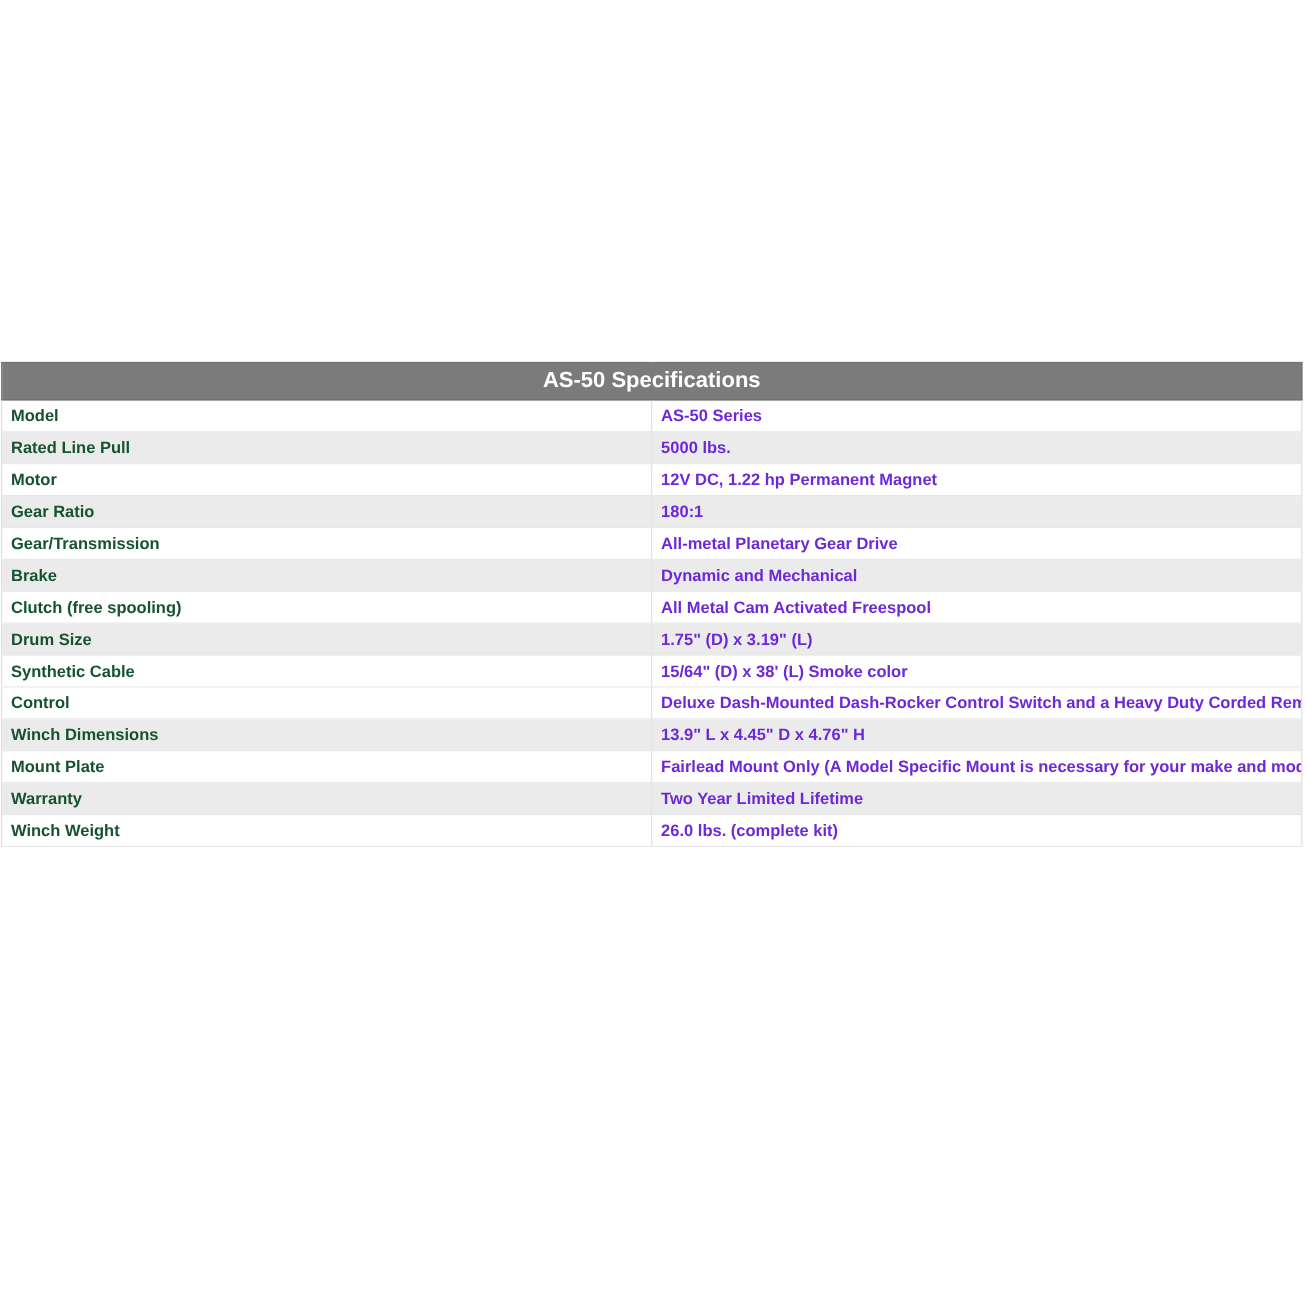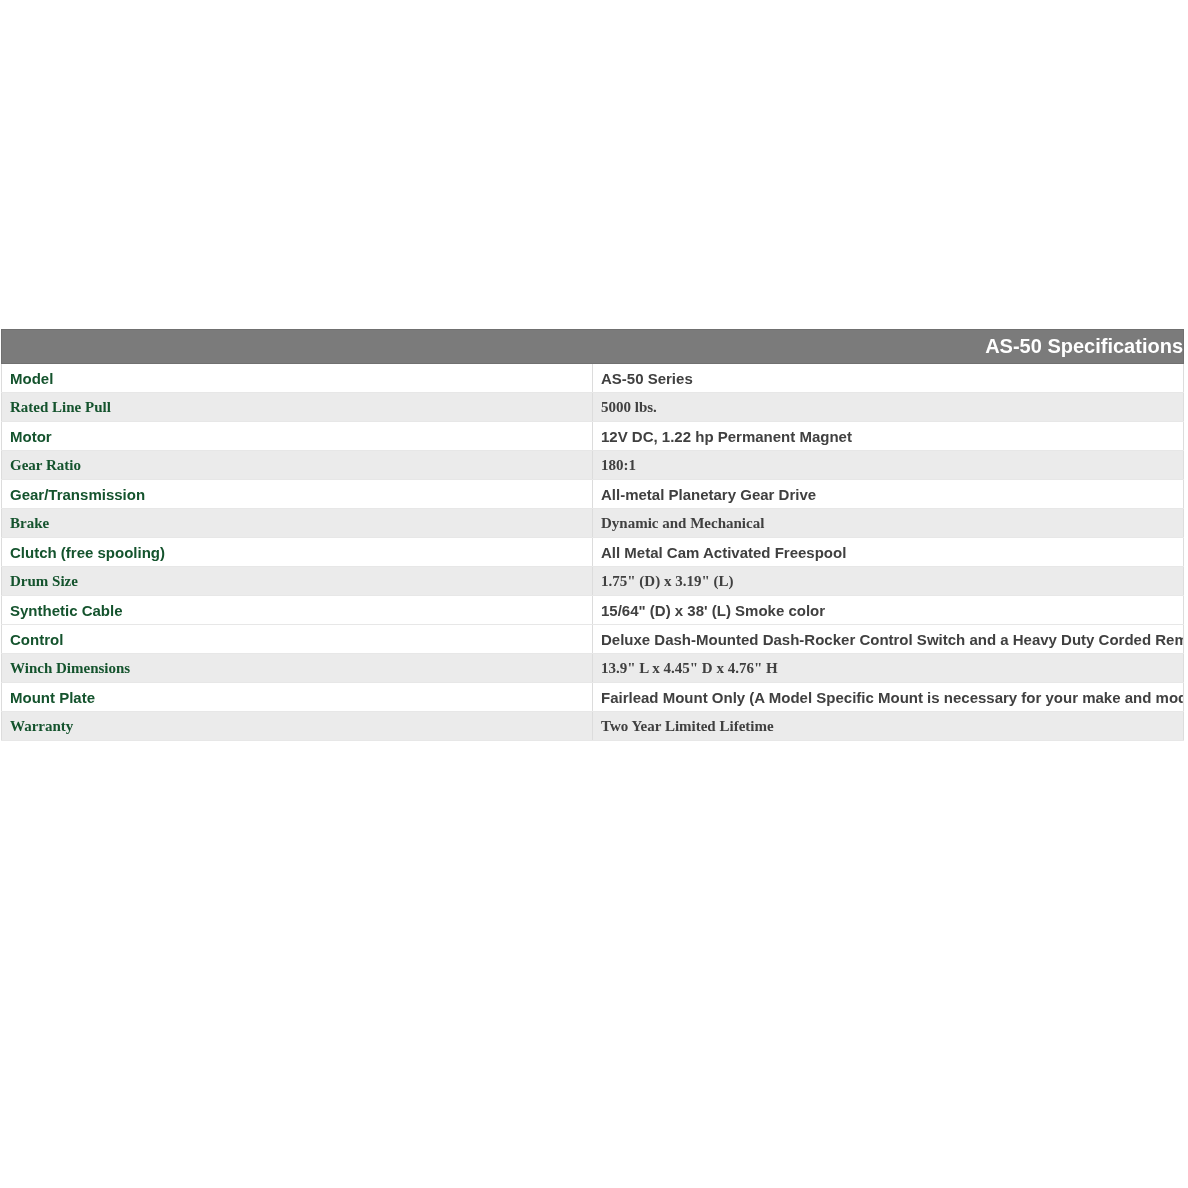--- a/index.html
+++ b/index.html
@@ -21,46 +21,45 @@
     table-layout: fixed;
     width: 1183px;
     margin-left: 1px;
     border: 1px solid #dcdcdc;
   }
   th.title-cell {
     background: #7b7b7b;
     color: #ffffff;
     font-size: 20px;
     font-weight: bold;
-    text-align: right;
+    text-align: center;
     height: 33px;
     padding: 0;
     border: 1px solid #707070;
   }
   td {
     height: 28px;
     padding: 0 8px;
     font-size: 15px;
     font-weight: bold;
     vertical-align: middle;
     border-bottom: 1px solid #e7e7e7;
     white-space: nowrap;
     overflow: hidden;
   }
   td.label-cell {
     width: 196px;
     color: #14532d;
     border-right: 1px solid #dcdcdc;
   }
   td.value-cell {
-    color: #404040;
+    color: #6d28d9;
   }
   tr.alt {
     background: #ebebeb;
-    font-family: Liberation Serif, serif;
   }
 </style>
 </head>
 <body>
 
 <div class="table-wrap">
   <table class="spec-table">
     <thead>
       <tr>
         <th class="title-cell" colspan="2">AS-50 Specifications</th>
@@ -112,15 +111,19 @@
           <td class="value-cell">13.9" L x 4.45" D x 4.76" H</td>
         </tr>
         <tr>
           <td class="label-cell">Mount Plate</td>
           <td class="value-cell">Fairlead Mount Only (A Model Specific Mount is necessary for your make and model ATV)</td>
         </tr>
         <tr class="alt">
           <td class="label-cell">Warranty</td>
           <td class="value-cell">Two Year Limited Lifetime</td>
         </tr>
+        <tr>
+          <td class="label-cell">Winch Weight</td>
+          <td class="value-cell">26.0 lbs. (complete kit)</td>
+        </tr>
       </tbody>
   </table>
 </div>
 
 </body></html>

